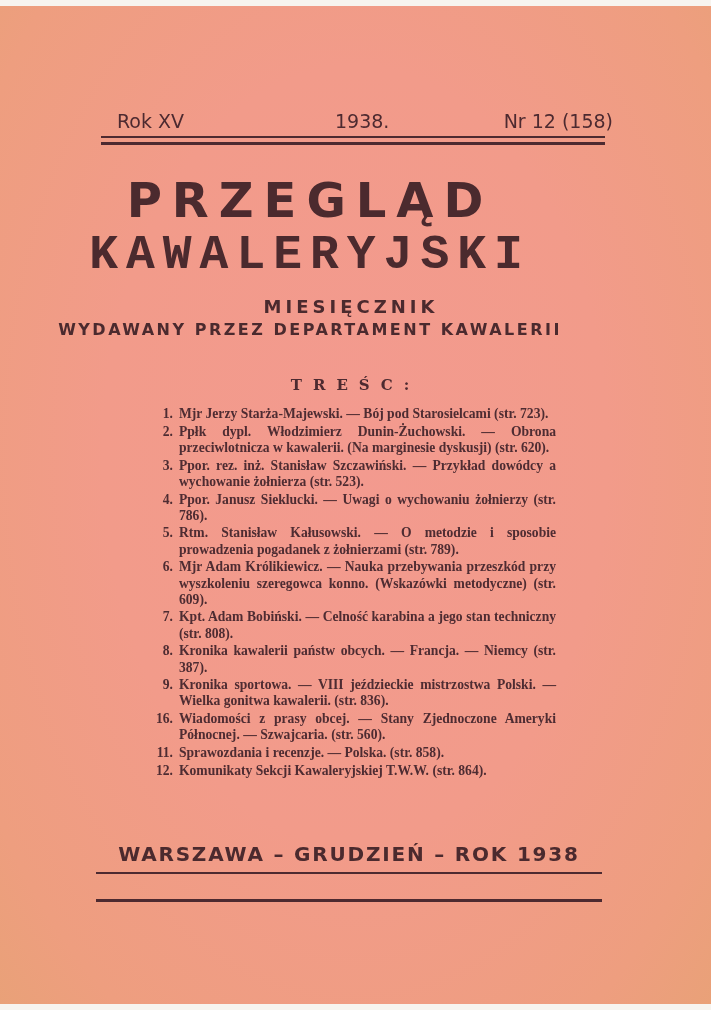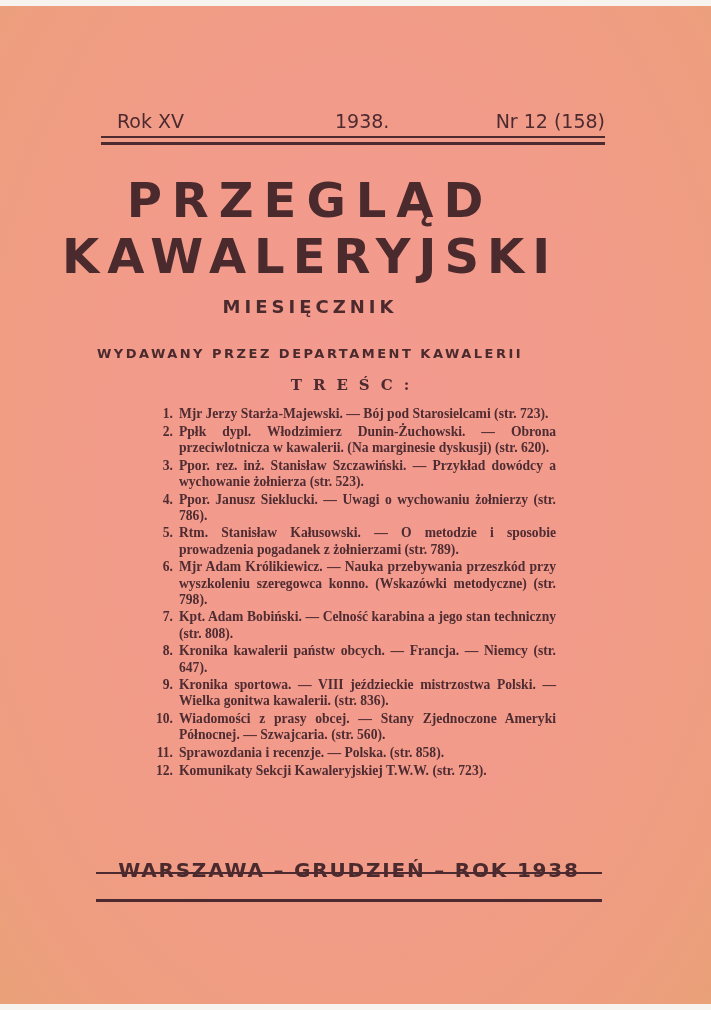--- a/index.html
+++ b/index.html
@@ -18,62 +18,61 @@
     color:#4d2a30;
     margin-left:16px;
   }
   .hdr span { position:absolute; top:4px; }
   .rule { position:absolute; background:#4d2a30; }
   .title {
     position:absolute; left:0; width:620px; text-align:center;
     font-family:"DejaVu Sans", sans-serif; font-weight:bold; color:#4b2a2e;
   }
   .t1 { top:166px; font-size:48px; letter-spacing:10px; }
-  .t2 { top:222px; font-size:48px; letter-spacing:8px; }
-  .sub1 { top:290px; font-size:18px; letter-spacing:4px; }
-  .sub2 { top:314px; font-size:13px; letter-spacing:2.5px;margin-top:26px; }
+  .t2 { top:222px; font-size:48px; letter-spacing:8px;font-family:Liberation Mono, monospace; }
+  .sub1 { top:290px; font-size:18px; letter-spacing:4px;padding-left:41px; }
+  .sub2 { top:314px; font-size:16px; letter-spacing:2.5px; }
   .tresc {
     position:absolute; left:0; width:711px; top:370px; text-align:center;
     font-family:"DejaVu Serif", serif; font-weight:bold; font-size:15px; letter-spacing:11px;
     color:#4d2a30;
   }
   .toc {
     position:absolute; left:146px; top:400px; width:410px;
     font-family:"Liberation Serif", serif; font-weight:bold; font-size:13.6px;
     line-height:16.2px; color:#4e2c32;
   }
   .toc-item { display:flex; margin-bottom:1.5px; }
   .toc-num { width:27px; flex:none; text-align:right; padding-right:6px; }
   .toc-text { flex:1; text-align:justify; text-align-last:left; }
   .footer1 {
     position:absolute; left:96px; top:836px; width:506px; text-align:center;
     font-family:"DejaVu Sans", sans-serif; font-weight:bold; font-size:20px; letter-spacing:1.8px;
     color:#4b2a2e;
-    margin-top:16px;
   }
   .price {
     position:absolute; left:96px; top:874px; width:506px; text-align:center;
     font-family:"DejaVu Sans", sans-serif; font-weight:bold; font-size:12px;
     color:#4b2a2e;
   }
   .postal {
     position:absolute; left:94px; top:899px; width:510px; text-align:center;
     font-family:"DejaVu Sans", sans-serif; font-weight:bold; font-size:14px; letter-spacing:3.6px;
     color:#4b2a2e;
   }
 </style>
 </head>
 <body>
 
 <div class="cover">
 
   <div class="hdr">
     <span style="left:0">Rok XV</span>
     <span style="left:218px">1938.</span>
-    <span style="right:16px">Nr 12 (158)</span>
+    <span style="right:8px">Nr 12 (158)</span>
   </div>
   <div class="rule" style="left:101px; top:130px; width:504px; height:1.5px;"></div>
   <div class="rule" style="left:101px; top:136px; width:504px; height:2.5px;"></div>
 
   <div class="title t1">PRZEGLĄD</div>
   <div class="title t2">KAWALERYJSKI</div>
   <div class="title sub1">MIESIĘCZNIK</div>
   <div class="title sub2">WYDAWANY PRZEZ DEPARTAMENT KAWALERII</div>
 
   <div class="tresc">TREŚC:</div>
@@ -94,44 +93,44 @@
     <div class="toc-item">
         <span class="toc-num">4.</span>
         <span class="toc-text">Ppor. Janusz Sieklucki. — Uwagi o wychowaniu żołnierzy (str. 786).</span>
       </div>
     <div class="toc-item">
         <span class="toc-num">5.</span>
         <span class="toc-text">Rtm. Stanisław Kałusowski. — O metodzie i sposobie prowadzenia pogadanek z żołnierzami (str. 789).</span>
       </div>
     <div class="toc-item">
         <span class="toc-num">6.</span>
-        <span class="toc-text">Mjr Adam Królikiewicz. — Nauka przebywania przeszkód przy wyszkoleniu szeregowca konno. (Wskazówki metodyczne) (str. 798).</span>
+        <span class="toc-text">Mjr Adam Królikiewicz. — Nauka przebywania przeszkód przy wyszkoleniu szeregowca konno. (Wskazówki metodyczne) (str. 609).</span>
       </div>
     <div class="toc-item">
         <span class="toc-num">7.</span>
         <span class="toc-text">Kpt. Adam Bobiński. — Celność karabina a jego stan techniczny (str. 808).</span>
       </div>
     <div class="toc-item">
         <span class="toc-num">8.</span>
-        <span class="toc-text">Kronika kawalerii państw obcych. — Francja. — Niemcy (str. 647).</span>
+        <span class="toc-text">Kronika kawalerii państw obcych. — Francja. — Niemcy (str. 387).</span>
       </div>
     <div class="toc-item">
         <span class="toc-num">9.</span>
         <span class="toc-text">Kronika sportowa. — VIII jeździeckie mistrzostwa Polski. — Wielka gonitwa kawalerii. (str. 836).</span>
       </div>
     <div class="toc-item">
-        <span class="toc-num">10.</span>
+        <span class="toc-num">16.</span>
         <span class="toc-text">Wiadomości z prasy obcej. — Stany Zjednoczone Ameryki Północnej. — Szwajcaria. (str. 560).</span>
       </div>
     <div class="toc-item">
         <span class="toc-num">11.</span>
         <span class="toc-text">Sprawozdania i recenzje. — Polska. (str. 858).</span>
       </div>
     <div class="toc-item">
         <span class="toc-num">12.</span>
-        <span class="toc-text">Komunikaty Sekcji Kawaleryjskiej T.W.W. (str. 723).</span>
+        <span class="toc-text">Komunikaty Sekcji Kawaleryjskiej T.W.W. (str. 864).</span>
       </div>
   </div>
 
   <div class="footer1">WARSZAWA – GRUDZIEŃ – ROK 1938</div>
   <div class="rule" style="left:96px; top:866px; width:506px; height:2px;"></div>
   <div class="rule" style="left:96px; top:893px; width:506px; height:2.5px;"></div>
 </div>
 
 </body></html>

